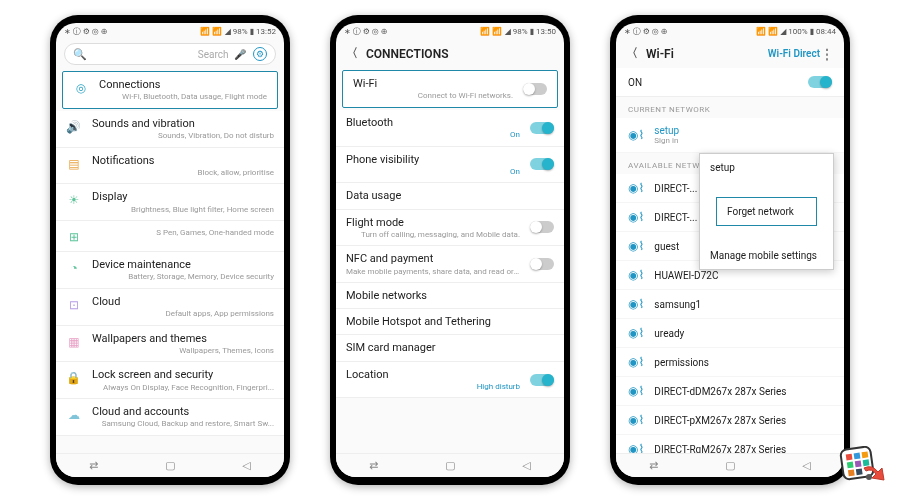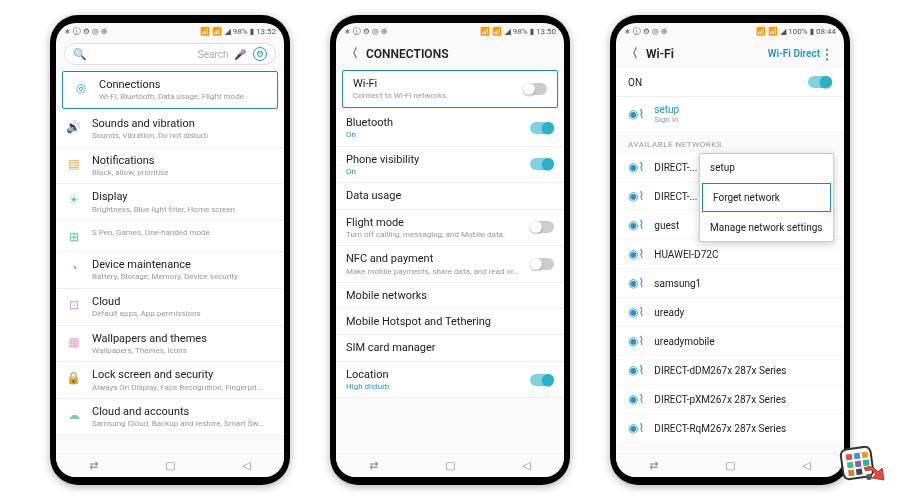--- a/index.html
+++ b/index.html
@@ -17,36 +17,36 @@
   .header { display: flex; align-items: center; padding: 6px 10px; gap: 8px; font-size: 12px; font-weight: 600; color: #222; }
   .header .back { color: #555; font-size: 12px; }
   .header .right { margin-left: auto; display: flex; color: #2196c4; font-size: 10px; align-items: center; }
   .header .dots { color: #888; font-size: 14px; }
   .content { flex: 1; overflow: hidden; }
   .row { display: flex; align-items: flex-start; padding: 6px 10px; gap: 10px; border-bottom: 1px solid #eee; background: #fff; }
   .row.hl { border: 1.5px solid #1f88a8; margin: 2px 6px; border-radius: 2px; }
   .row .ico { width: 16px; height: 16px; display: flex; align-items: center; justify-content: center; font-size: 12px; color: #999; flex-shrink: 0; margin-top: 2px; }
   .row .txt { flex: 1; min-width: 0; }
   .row .title { font-size: 11px; color: #212121; line-height: 1.2; }
-  .row .sub { font-size: 8px; color: #999; line-height: 1.2; margin-top: 1px; white-space: nowrap; overflow: hidden; text-overflow: ellipsis; }
+  .row .sub { font-size: 8px; color: #999; line-height: 1.2; margin-top: 1px; white-space: nowrap; overflow: hidden; text-overflow: ellipsis; text-align: right; }
   .row .sub.on { color: #2196c4; }
   .toggle { width: 24px; height: 12px; border-radius: 6px; background: #ccc; position: relative; flex-shrink: 0; align-self: center; }
   .toggle::after { content: ""; position: absolute; width: 12px; height: 12px; border-radius: 50%; background: #fff; top: 0; left: 0; box-shadow: 0 1px 2px rgba(0,0,0,.3); }
   .toggle.on { background: #7fd3e0; }
   .toggle.on::after { left: 12px; background: #26b4cc; }
   .category { font-size: 8px; color: #999; padding: 8px 12px 4px; background: #fafafa; letter-spacing: .5px; }
   .onrow { display: flex; justify-content: space-between; align-items: center; padding: 8px 12px; border-bottom: 1px solid #eee; background: #fff; }
   .wifi-row { display: flex; align-items: center; padding: 7px 12px; gap: 10px; background: #fff; border-bottom: 1px solid #f5f5f5; }
   .wifi-ico { color: #2196c4; font-size: 12px; }
   .wifi-name { font-size: 10px; color: #212121; }
   .wifi-name.blue { color: #2196c4; }
   .navbar { height: 24px; border-top: 1px solid #eee; display: flex; justify-content: space-around; align-items: center; color: #888; font-size: 11px; background: #fafafa; }
   .popup { position: absolute; top: 130px; right: 10px; width: 135px; background: #fff; border: 1px solid #ccc; box-shadow: 0 2px 8px rgba(0,0,0,.2); z-index: 10; }
   .popup .item { padding: 8px 10px; font-size: 10px; color: #222; }
-  .popup .item.hl { border: 1.5px solid #1f88a8; margin: 2px; }
+  .popup .item.hl { border: 1.5px solid #1f88a8; margin: 16px; }
   .logo { position: absolute; bottom: 8px; right: 12px; }
 </style>
 </head>
 <body>
 
 <div class="phones">
 
   <div class="phone">
     <div class="screen">
       <div class="statusbar">
@@ -247,20 +247,21 @@
         <span class="right">
           <span>Wi-Fi Direct</span>
           <span class="dots">⋮</span>
         </span>
       </div>
       <div class="onrow">
         <span>ON</span>
         <span class="toggle on"></span>
       </div>
       <div class="content">
+        <div class="category">CURRENT NETWORK</div>
         <div class="wifi-row">
           <span class="wifi-ico">◉⌇</span>
           <div>
             <div class="wifi-name blue">setup</div>
             <div class="sub" style="font-size:8px;color:#999">Sign in</div>
           </div>
         </div>
         <div class="category">AVAILABLE NETWORKS</div>
         <div id="p3-networks">
             <div class="wifi-row">
@@ -282,40 +283,40 @@
             <div class="wifi-row">
               <span class="wifi-ico">◉⌇</span>
     <span class="wifi-name">samsung1</span>
             </div>
             <div class="wifi-row">
               <span class="wifi-ico">◉⌇</span>
     <span class="wifi-name">uready</span>
             </div>
             <div class="wifi-row">
               <span class="wifi-ico">◉⌇</span>
-    <span class="wifi-name">ureadymobile</span>
+    <span class="wifi-name">permissions</span>
             </div>
             <div class="wifi-row">
               <span class="wifi-ico">◉⌇</span>
     <span class="wifi-name">DIRECT-dDM267x 287x Series</span>
             </div>
             <div class="wifi-row">
               <span class="wifi-ico">◉⌇</span>
     <span class="wifi-name">DIRECT-pXM267x 287x Series</span>
             </div>
             <div class="wifi-row">
               <span class="wifi-ico">◉⌇</span>
     <span class="wifi-name">DIRECT-RqM267x 287x Series</span>
             </div>
           </div>
       </div>
       <div class="popup">
         <div class="item">setup</div>
         <div class="item hl">Forget network</div>
-        <div class="item">Manage network settings</div>
+        <div class="item">Manage mobile settings</div>
       </div>
       <div class="navbar">
         <span>⇄</span>
         <span>▢</span>
         <span>◁</span>
       </div>
     </div>
   </div>
 
 </div>

